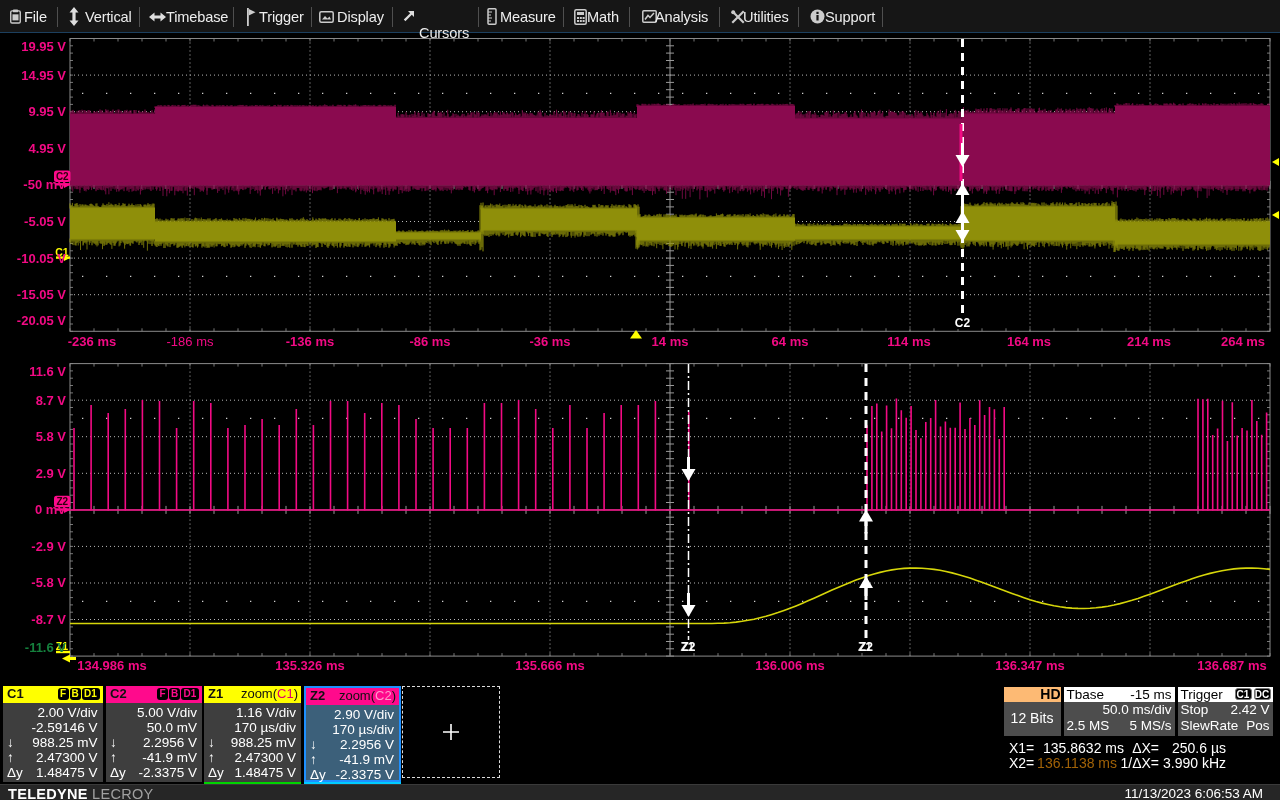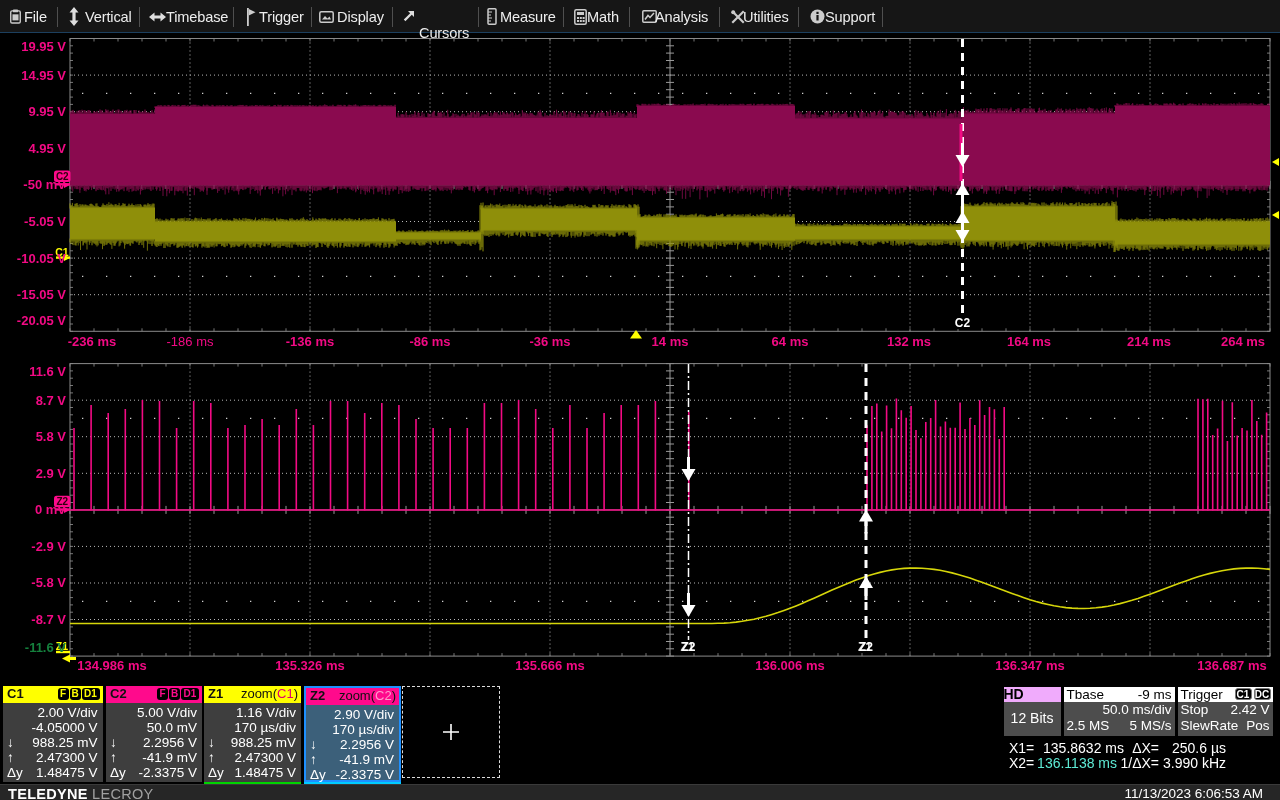--- a/index.html
+++ b/index.html
@@ -236,39 +236,39 @@
 <div style="position:absolute;right:1214px;top:575.4px;font-size:13px;font-weight:bold;color:#f20a84;white-space:nowrap;">-5.8 V</div>
 <div style="position:absolute;right:1214px;top:612px;font-size:13px;font-weight:bold;color:#f20a84;white-space:nowrap;">-8.7 V</div>
 <div style="position:absolute;right:1214px;top:640px;font-size:13px;font-weight:bold;color:#15803d;white-space:nowrap;">-11.6 V</div>
 <div style="position:absolute;left:92px;transform:translateX(-50%);top:333.5px;font-size:13px;font-weight:bold;color:#f20a84;white-space:nowrap;">-236 ms</div>
 <div style="position:absolute;left:190px;transform:translateX(-50%);top:333.5px;font-size:13px;font-weight:normal;color:#f20a84;white-space:nowrap;">-186 ms</div>
 <div style="position:absolute;left:310px;transform:translateX(-50%);top:333.5px;font-size:13px;font-weight:bold;color:#f20a84;white-space:nowrap;">-136 ms</div>
 <div style="position:absolute;left:430px;transform:translateX(-50%);top:333.5px;font-size:13px;font-weight:bold;color:#f20a84;white-space:nowrap;">-86 ms</div>
 <div style="position:absolute;left:550px;transform:translateX(-50%);top:333.5px;font-size:13px;font-weight:bold;color:#f20a84;white-space:nowrap;">-36 ms</div>
 <div style="position:absolute;left:670px;transform:translateX(-50%);top:333.5px;font-size:13px;font-weight:bold;color:#f20a84;white-space:nowrap;">14 ms</div>
 <div style="position:absolute;left:790px;transform:translateX(-50%);top:333.5px;font-size:13px;font-weight:bold;color:#f20a84;white-space:nowrap;">64 ms</div>
-<div style="position:absolute;left:909px;transform:translateX(-50%);top:333.5px;font-size:13px;font-weight:bold;color:#f20a84;white-space:nowrap;">132 ms</div>
+<div style="position:absolute;left:909px;transform:translateX(-50%);top:333.5px;font-size:13px;font-weight:bold;color:#f20a84;white-space:nowrap;">114 ms</div>
 <div style="position:absolute;left:1029px;transform:translateX(-50%);top:333.5px;font-size:13px;font-weight:bold;color:#f20a84;white-space:nowrap;">164 ms</div>
 <div style="position:absolute;left:1149px;transform:translateX(-50%);top:333.5px;font-size:13px;font-weight:bold;color:#f20a84;white-space:nowrap;">214 ms</div>
 <div style="position:absolute;left:1243px;transform:translateX(-50%);top:333.5px;font-size:13px;font-weight:bold;color:#f20a84;white-space:nowrap;">264 ms</div>
 <div style="position:absolute;left:112px;transform:translateX(-50%);top:657.5px;font-size:13px;font-weight:bold;color:#f20a84;white-space:nowrap;">134.986 ms</div>
 <div style="position:absolute;left:310px;transform:translateX(-50%);top:657.5px;font-size:13px;font-weight:bold;color:#f20a84;white-space:nowrap;text-align:center;">135.326 ms</div>
 <div style="position:absolute;left:550px;transform:translateX(-50%);top:657.5px;font-size:13px;font-weight:bold;color:#f20a84;white-space:nowrap;">135.666 ms</div>
 <div style="position:absolute;left:790px;transform:translateX(-50%);top:657.5px;font-size:13px;font-weight:bold;color:#f20a84;white-space:nowrap;">136.006 ms</div>
 <div style="position:absolute;left:1030px;transform:translateX(-50%);top:657.5px;font-size:13px;font-weight:bold;color:#f20a84;white-space:nowrap;">136.347 ms</div>
 <div style="position:absolute;left:1232px;transform:translateX(-50%);top:657.5px;font-size:13px;font-weight:bold;color:#f20a84;white-space:nowrap;">136.687 ms</div>
 <div style="position:absolute;left:3px;top:686px;width:99.5px;height:95.5px;background:#3e3e3e;">
     <div style="position:absolute;left:0;top:0;right:0;height:16.5px;background:#ffff00;color:#111;font-size:13px;font-weight:bold;line-height:16px;padding:0 3px 0 4px">C1<span style="float:right;font-weight:normal"><span style="display:inline-block;background:#000;color:#ffff00;font-size:10px;font-weight:bold;border-radius:3px;width:11px;text-align:center;height:12px;line-height:12px;margin-left:1px;vertical-align:1px">F</span><span style="display:inline-block;background:#000;color:#ffff00;font-size:10px;font-weight:bold;border-radius:3px;width:11px;text-align:center;height:12px;line-height:12px;margin-left:1px;vertical-align:1px">B</span><span style="display:inline-block;background:#000;color:#ffff00;font-size:10px;font-weight:bold;border-radius:3px;width:18px;text-align:center;height:12px;line-height:12px;margin-left:1px;vertical-align:1px">D1</span></span></div>
     <div style="position:absolute;left:4px;right:5px;top:18.5px;height:15px;color:#fff;font-size:13.5px;line-height:15px">
       <span style="float:left"></span>
       <span style="float:right">2.00 V/div</span>
     </div>
     <div style="position:absolute;left:4px;right:5px;top:33.7px;height:15px;color:#fff;font-size:13.5px;line-height:15px">
       <span style="float:left"></span>
-      <span style="float:right">-4.05000 V</span>
+      <span style="float:right">-2.59146 V</span>
     </div>
     <div style="position:absolute;left:4px;right:5px;top:48.9px;height:15px;color:#fff;font-size:13.5px;line-height:15px">
       <span style="float:left">↓</span>
       <span style="float:right">988.25 mV</span>
     </div>
     <div style="position:absolute;left:4px;right:5px;top:64.1px;height:15px;color:#fff;font-size:13.5px;line-height:15px">
       <span style="float:left">↑</span>
       <span style="float:right">2.47300 V</span>
     </div>
     <div style="position:absolute;left:4px;right:5px;top:79.3px;height:15px;color:#fff;font-size:13.5px;line-height:15px">
@@ -345,35 +345,35 @@
       <span style="float:left">Δy</span>
       <span style="float:right">-2.3375 V</span>
     </div>
   </div>
 <div style="position:absolute;left:304px;top:781.5px;width:97px;height:2.5px;background:#00ccff"></div>
 <div style="position:absolute;left:402px;top:686px;width:98px;height:91.5px;border:1.5px dashed #ddd;background:#000"></div>
 <div style="position:absolute;left:441px;top:722px;width:20px;height:20px;color:#fff"><svg width="20" height="20">
       <path d="M10,2 V18 M2,10 H18" stroke="#fff" stroke-width="1.6"></path>
     </svg></div>
 <div style="position:absolute;left:1003.5px;top:686.5px;width:57px;height:49px;background:#4d4d4d">
-    <div style="height:15.5px;background:#f0abfc;color:#000;font-size:14px;font-weight:bold;text-align:left;line-height:15px">HD</div>
+    <div style="height:15.5px;background:#fdba74;color:#000;font-size:14px;font-weight:bold;text-align:right;line-height:15px">HD</div>
     <div style="color:#fff;font-size:14px;text-align:center;line-height:32px">12 Bits</div>
   </div>
 <div style="position:absolute;left:1063.5px;top:686.5px;width:111px;height:49px;background:#4d4d4d">
-    <div style="height:15.5px;background:#fff;color:#000;font-size:13.5px;line-height:15px;padding:0 3px">Tbase<span style="float:right">-9 ms</span></div>
+    <div style="height:15.5px;background:#fff;color:#000;font-size:13.5px;line-height:15px;padding:0 3px">Tbase<span style="float:right">-15 ms</span></div>
     <div style="color:#fff;font-size:13.5px;line-height:16px;padding:0 3px;text-align:right">50.0 ms/div</div>
     <div style="color:#fff;font-size:13.5px;line-height:16px;padding:0 3px">2.5 MS<span style="float:right">5 MS/s</span></div>
   </div>
 <div style="position:absolute;left:1177.5px;top:686.5px;width:95px;height:49px;background:#4d4d4d">
     <div style="height:15.5px;background:#fff;color:#000;font-size:13.5px;line-height:15px;padding:0 2px 0 3px">Trigger<span style="float:right"><span style="display:inline-block;background:#000;color:#fff;font-size:10px;font-weight:bold;border-radius:3px;border:1px solid #777;width:17px;text-align:center;height:12px;line-height:11px;margin-left:2px;vertical-align:1px">C1</span><span style="display:inline-block;background:#000;color:#fff;font-size:10px;font-weight:bold;border-radius:3px;border:1px solid #777;width:17px;text-align:center;height:12px;line-height:11px;margin-left:2px;vertical-align:1px">DC</span></span></div>
     <div style="color:#fff;font-size:13.5px;line-height:16px;padding:0 3px">Stop<span style="float:right">2.42 V</span></div>
     <div style="color:#fff;font-size:13.5px;line-height:16px;padding:0 3px">SlewRate<span style="float:right">Pos</span></div>
   </div>
 <div style="position:absolute;left:1009px;top:739.5px;font-size:14px;font-weight:normal;color:#fff;white-space:nowrap;">X1=</div>
 <div style="position:absolute;left:1009px;top:754.5px;font-size:14px;font-weight:normal;color:#fff;white-space:nowrap;">X2=</div>
 <div style="position:absolute;right:156px;top:739.5px;font-size:14px;font-weight:normal;color:#fff;white-space:nowrap;">135.8632 ms</div>
-<div style="position:absolute;right:163px;top:754.5px;font-size:14px;font-weight:normal;color:#5eead4;white-space:nowrap;">136.1138 ms</div>
+<div style="position:absolute;right:163px;top:754.5px;font-size:14px;font-weight:normal;color:#a16207;white-space:nowrap;">136.1138 ms</div>
 <div style="position:absolute;right:121px;top:739.5px;font-size:14px;font-weight:normal;color:#fff;white-space:nowrap;">ΔX=</div>
 <div style="position:absolute;right:121px;top:754.5px;font-size:14px;font-weight:normal;color:#fff;white-space:nowrap;">1/ΔX=</div>
 <div style="position:absolute;right:54px;top:739.5px;font-size:14px;font-weight:normal;color:#fff;white-space:nowrap;">250.6 µs</div>
 <div style="position:absolute;right:54px;top:754.5px;font-size:14px;font-weight:normal;color:#fff;white-space:nowrap;">3.990 kHz</div>
 <div style="position:absolute;left:0;top:784px;width:1280px;height:16px;background:#262626;border-top:1px solid #3a3a3a"></div>
 <div style="position:absolute;left:8px;top:785.5px;font-size:14.5px;font-weight:bold;color:#fff;letter-spacing:0.3px">TELEDYNE <span style="color:#a0a0a0;font-weight:normal">LECROY</span></div>
 <div style="position:absolute;right:17px;top:786px;font-size:13.5px;color:#fff">11/13/2023 6:06:53 AM</div>
 </body></html>

